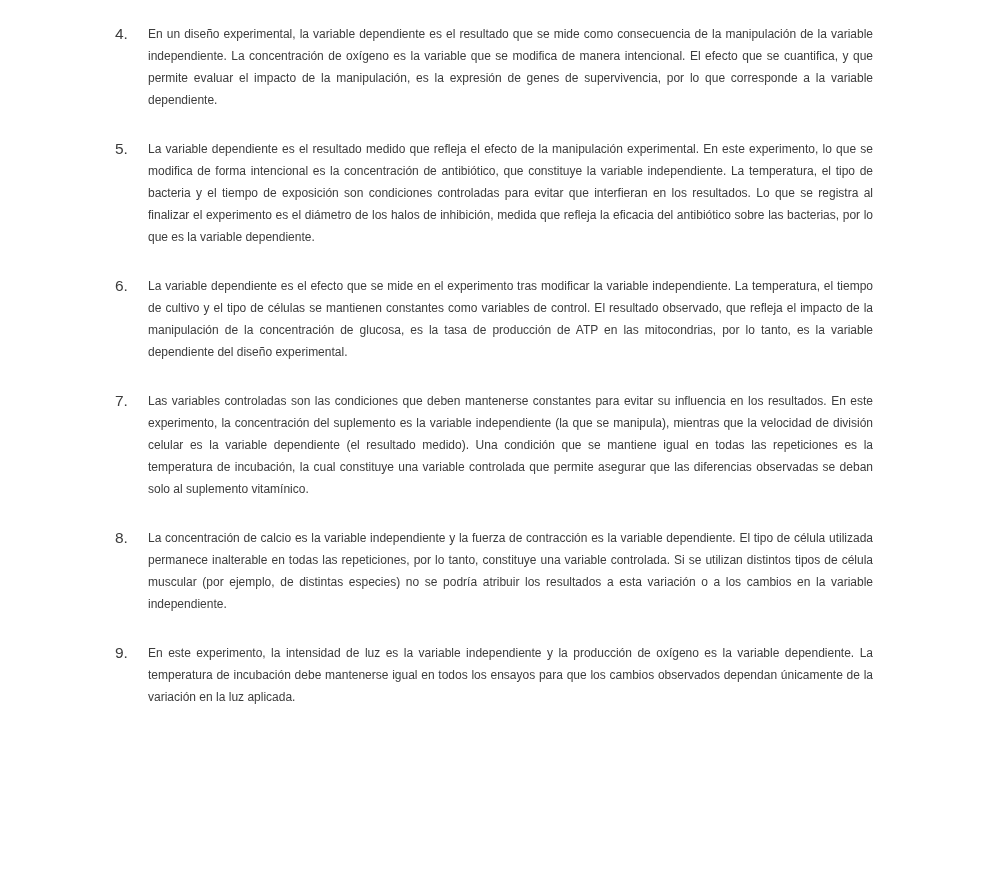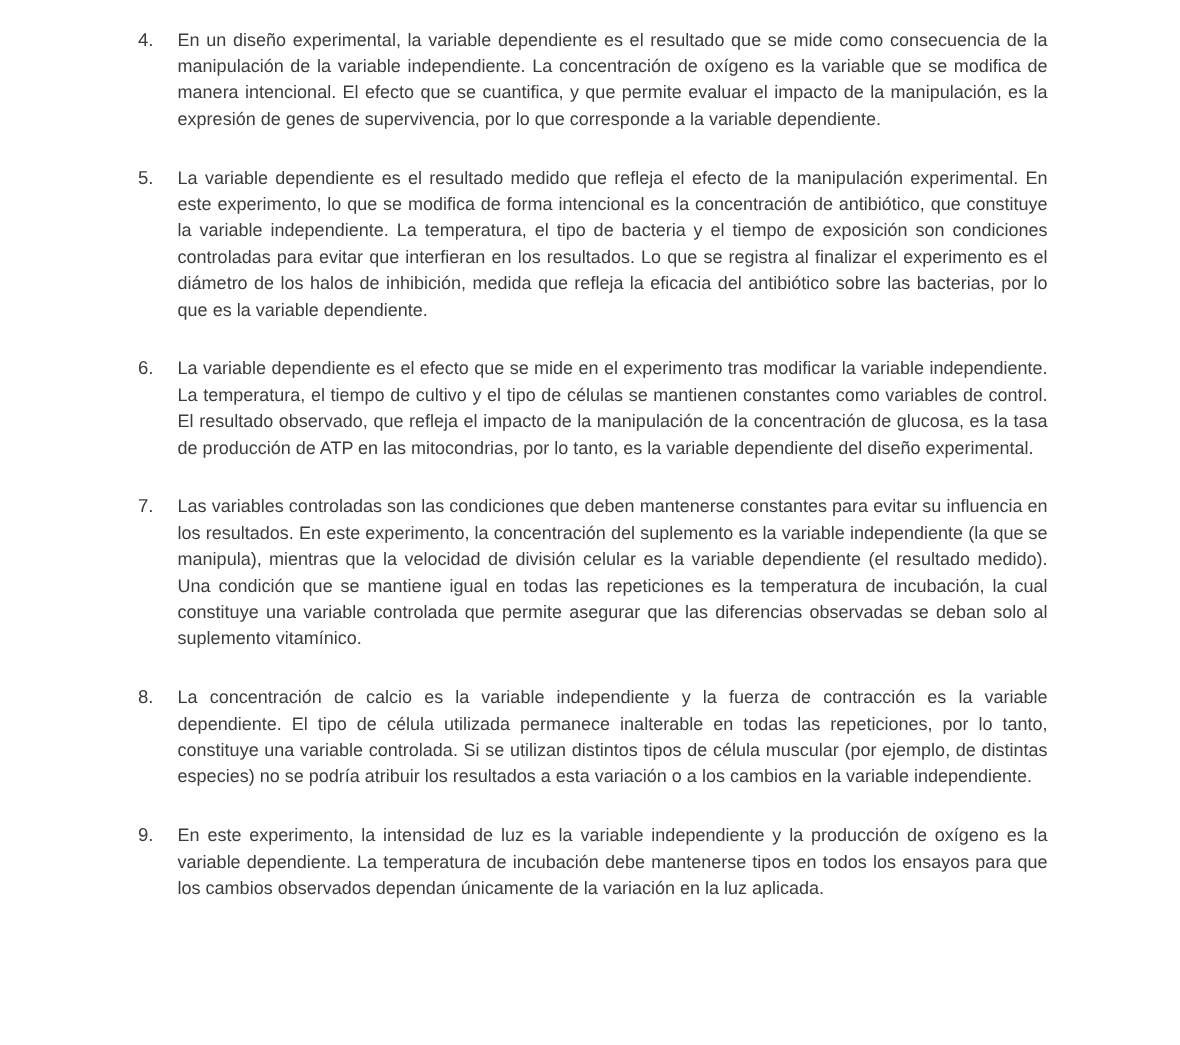--- a/index.html
+++ b/index.html
@@ -32,21 +32,21 @@
     margin-bottom: 0;
   }
   .item-number {
     flex: 0 0 33px;
     font-size: 15.5px;
     line-height: 22px;
     text-align: left;
   }
   .item-text {
     flex: 1 1 auto;
-    font-size: 15px;
+    font-size: 12px;
     line-height: 22px;
     text-align: justify;
     text-justify: inter-word;
   }
 </style>
 </head>
 <body>
 
 <div class="page">
   <div class="doc-list">
@@ -71,17 +71,17 @@
       <div class="item-text">Las variables controladas son las condiciones que deben mantenerse constantes para evitar su influencia en los resultados. En este experimento, la concentración del suplemento es la variable independiente (la que se manipula), mientras que la velocidad de división celular es la variable dependiente (el resultado medido). Una condición que se mantiene igual en todas las repeticiones es la temperatura de incubación, la cual constituye una variable controlada que permite asegurar que las diferencias observadas se deban solo al suplemento vitamínico.</div>
     </div>
 
     <div class="item">
       <div class="item-number">8.</div>
       <div class="item-text">La concentración de calcio es la variable independiente y la fuerza de contracción es la variable dependiente. El tipo de célula utilizada permanece inalterable en todas las repeticiones, por lo tanto, constituye una variable controlada. Si se utilizan distintos tipos de célula muscular (por ejemplo, de distintas especies) no se podría atribuir los resultados a esta variación o a los cambios en la variable independiente.</div>
     </div>
 
     <div class="item">
       <div class="item-number">9.</div>
-      <div class="item-text">En este experimento, la intensidad de luz es la variable independiente y la producción de oxígeno es la variable dependiente. La temperatura de incubación debe mantenerse tipos en todos los ensayos para que los cambios observados dependan únicamente de la variación en la luz aplicada.</div>
+      <div class="item-text">En este experimento, la intensidad de luz es la variable independiente y la producción de oxígeno es la variable dependiente. La temperatura de incubación debe mantenerse igual en todos los ensayos para que los cambios observados dependan únicamente de la variación en la luz aplicada.</div>
     </div>
 
   </div>
 </div>
 
 </body></html>

